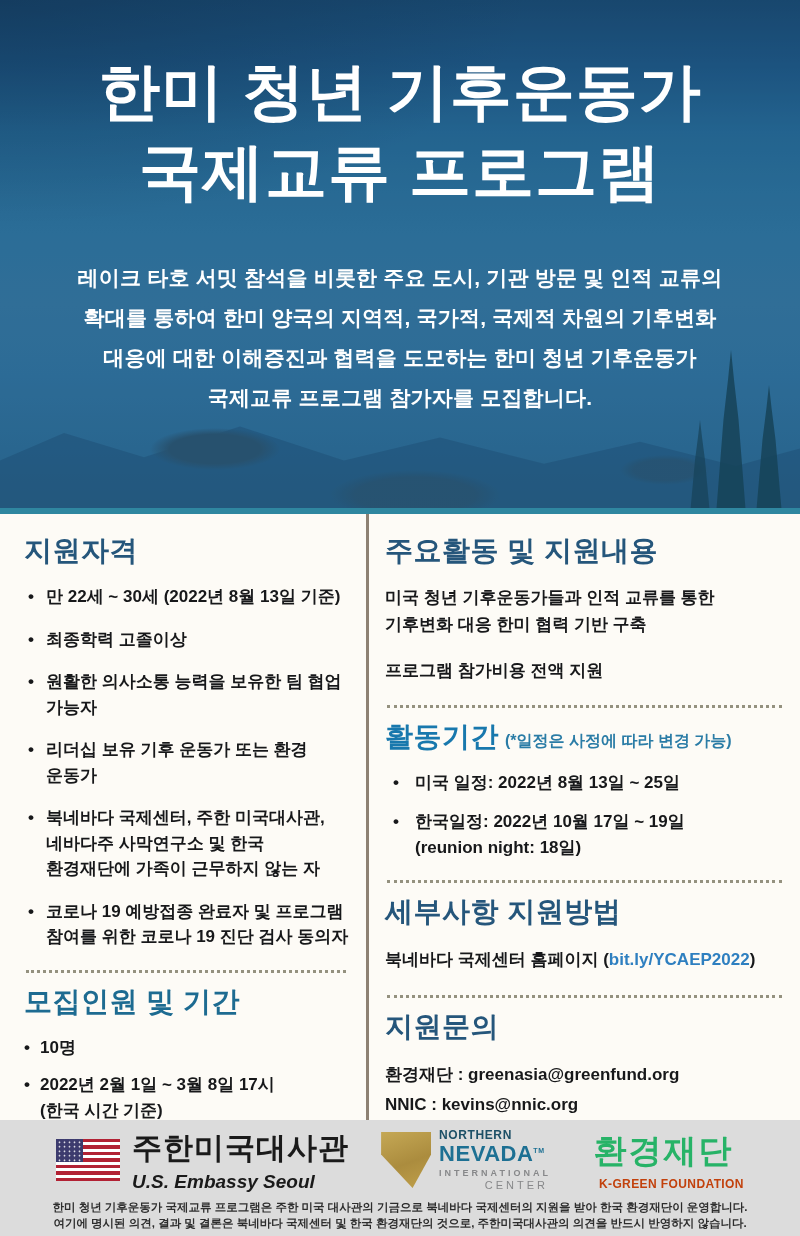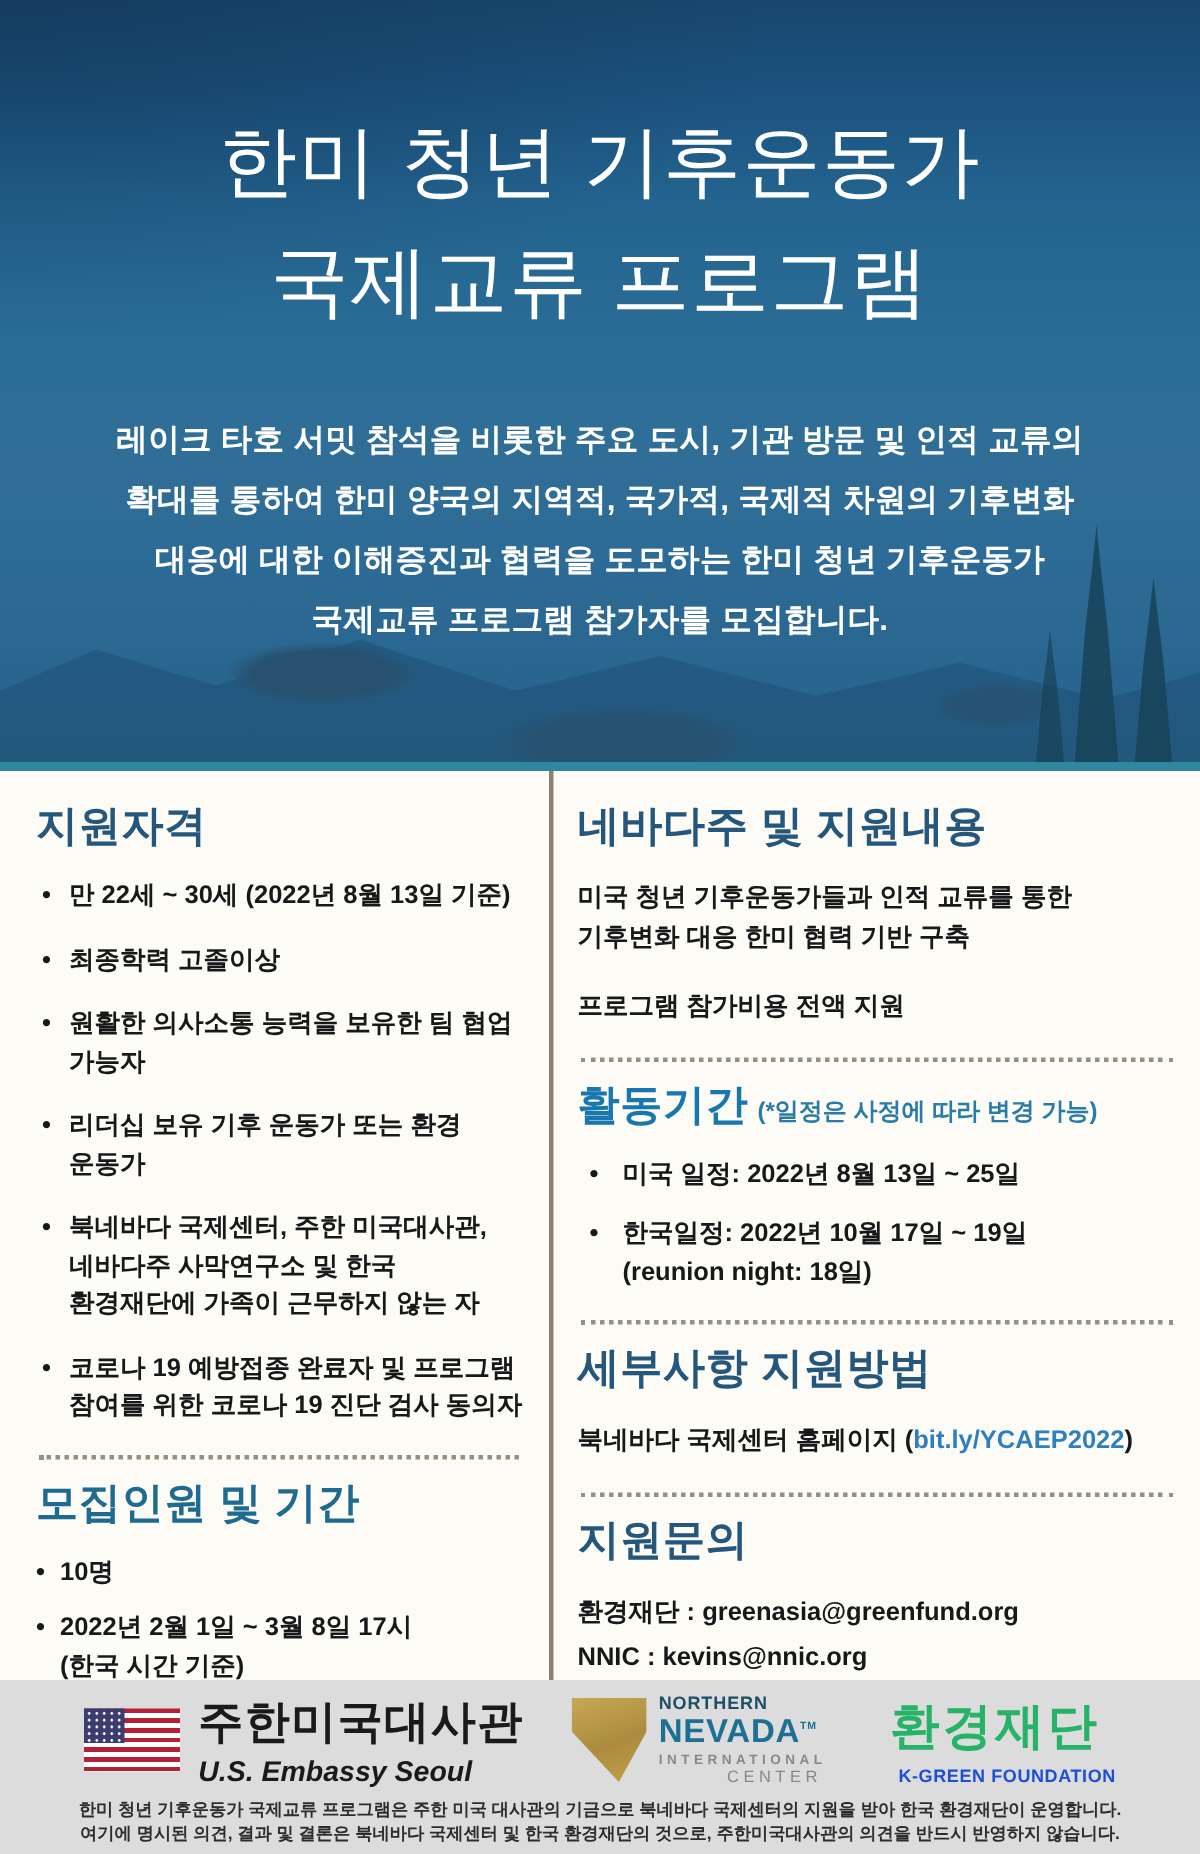--- a/index.html
+++ b/index.html
@@ -29,22 +29,22 @@
   .rock2 { left:330px; top:470px; width:170px; height:50px; opacity:.8; }
   .rock3 { left:620px; top:455px; width:90px; height:30px; opacity:.7; }
   .tree { position:absolute; background:#143844; opacity:.85;
     clip-path:polygon(50% 0,60% 18%,75% 42%,100% 100%,0 100%,25% 42%,40% 18%); }
   .tree1 { left:716px; top:350px; width:30px; height:165px; }
   .tree2 { left:756px; top:385px; width:26px; height:130px; }
   .tree3 { left:690px; top:420px; width:20px; height:95px; opacity:.7; }
   .hero-overlay { position:absolute; inset:0; background:rgba(27,94,140,.28); }
 
   .hero-content { position:absolute; inset:0; display:flex; flex-direction:column; align-items:center; }
-  .hero-title { margin-top:68px; text-align:center; color:#ffffff;
-    font-size:52px; line-height:80px; font-weight:400; letter-spacing:1px; }
+  .hero-title { margin-top:52px; text-align:center; color:#ffffff;
+    font-size:62px; line-height:80px; font-weight:700; letter-spacing:1px; }
   .hero-title span { display:block; }
   .hero-desc { margin-top:46px; text-align:center; color:#ffffff;
     font-size:21px; line-height:40px; font-weight:700; letter-spacing:.2px; }
   .hero-desc span { display:block; }
 
   
   .content { display:flex; width:800px; height:606px; background:#fdfbf6; }
   .col-left { width:369px; border-right:3px solid #8d8173; padding:8px 16px 0 24px; }
   .col-right { flex:1; padding:8px 14px 0 16px; }
 
@@ -96,21 +96,21 @@
     clip-path:polygon(0 0,100% 0,100% 40%,63% 100%,0 40%); }
   .nnic-text { line-height:1; }
   .nnic-l1 { font-size:12px; font-weight:800; color:#1c4f66; letter-spacing:.6px; }
   .nnic-l2 { font-size:22px; font-weight:900; color:#1d7093; letter-spacing:.5px; margin-top:2px; }
   .nnic-l2 sup { font-size:7px; font-weight:700; color:#1d7093; }
   .nnic-l3 { font-size:9px; font-weight:600; color:#87888a; letter-spacing:3px; margin-top:4px; }
   .nnic-l4 { font-size:11px; font-weight:400; color:#87888a; letter-spacing:3px; margin-top:2px; text-align:right; padding-right:3px; }
 
   .logo-kgreen { text-align:center; }
   .kg-kr { font-size:33px; font-weight:900; color:#27b367; letter-spacing:2px; }
-  .kg-en { font-size:12px; font-weight:800; color:#1d4ed8; letter-spacing:.4px; margin-top:3px;padding-left:16px; }
+  .kg-en { font-size:12px; font-weight:800; color:#c2410c; letter-spacing:.4px; margin-top:3px;padding-left:16px; }
 
   .disclaimer { margin-top:8px; text-align:center; }
   .disclaimer div { font-size:11.5px; line-height:16px; font-weight:600; color:#2d2d2d; word-break:keep-all; }
 </style>
 </head>
 <body>
 
 <div class="poster">
 
   <header class="hero">
@@ -160,21 +160,21 @@
         <ul class="blist tight">
           <li>10명</li>
           <li>2022년 2월 1일 ~ 3월 8일 17시
 (한국 시간 기준)</li>
         </ul>
       </section>
     </section>
 
     <section class="col-right">
       <section>
-        <h2 class="sec">네바다주 및 지원내용</h2>
+        <h2 class="sec">주요활동 및 지원내용</h2>
         <p class="para">미국 청년 기후운동가들과 인적 교류를 통한 기후변화 대응 한미 협력 기반 구축</p>
         <p class="para">프로그램 참가비용 전액 지원</p>
       </section>
 
       <hr class="dotted">
 
       <section>
         <h2 class="sec bright"><span>활동기간</span><span class="sec-note">(*일정은 사정에 따라 변경 가능)</span></h2>
         <ul class="blist spread">
           <li>미국 일정: 2022년 8월 13일 ~ 25일</li>

